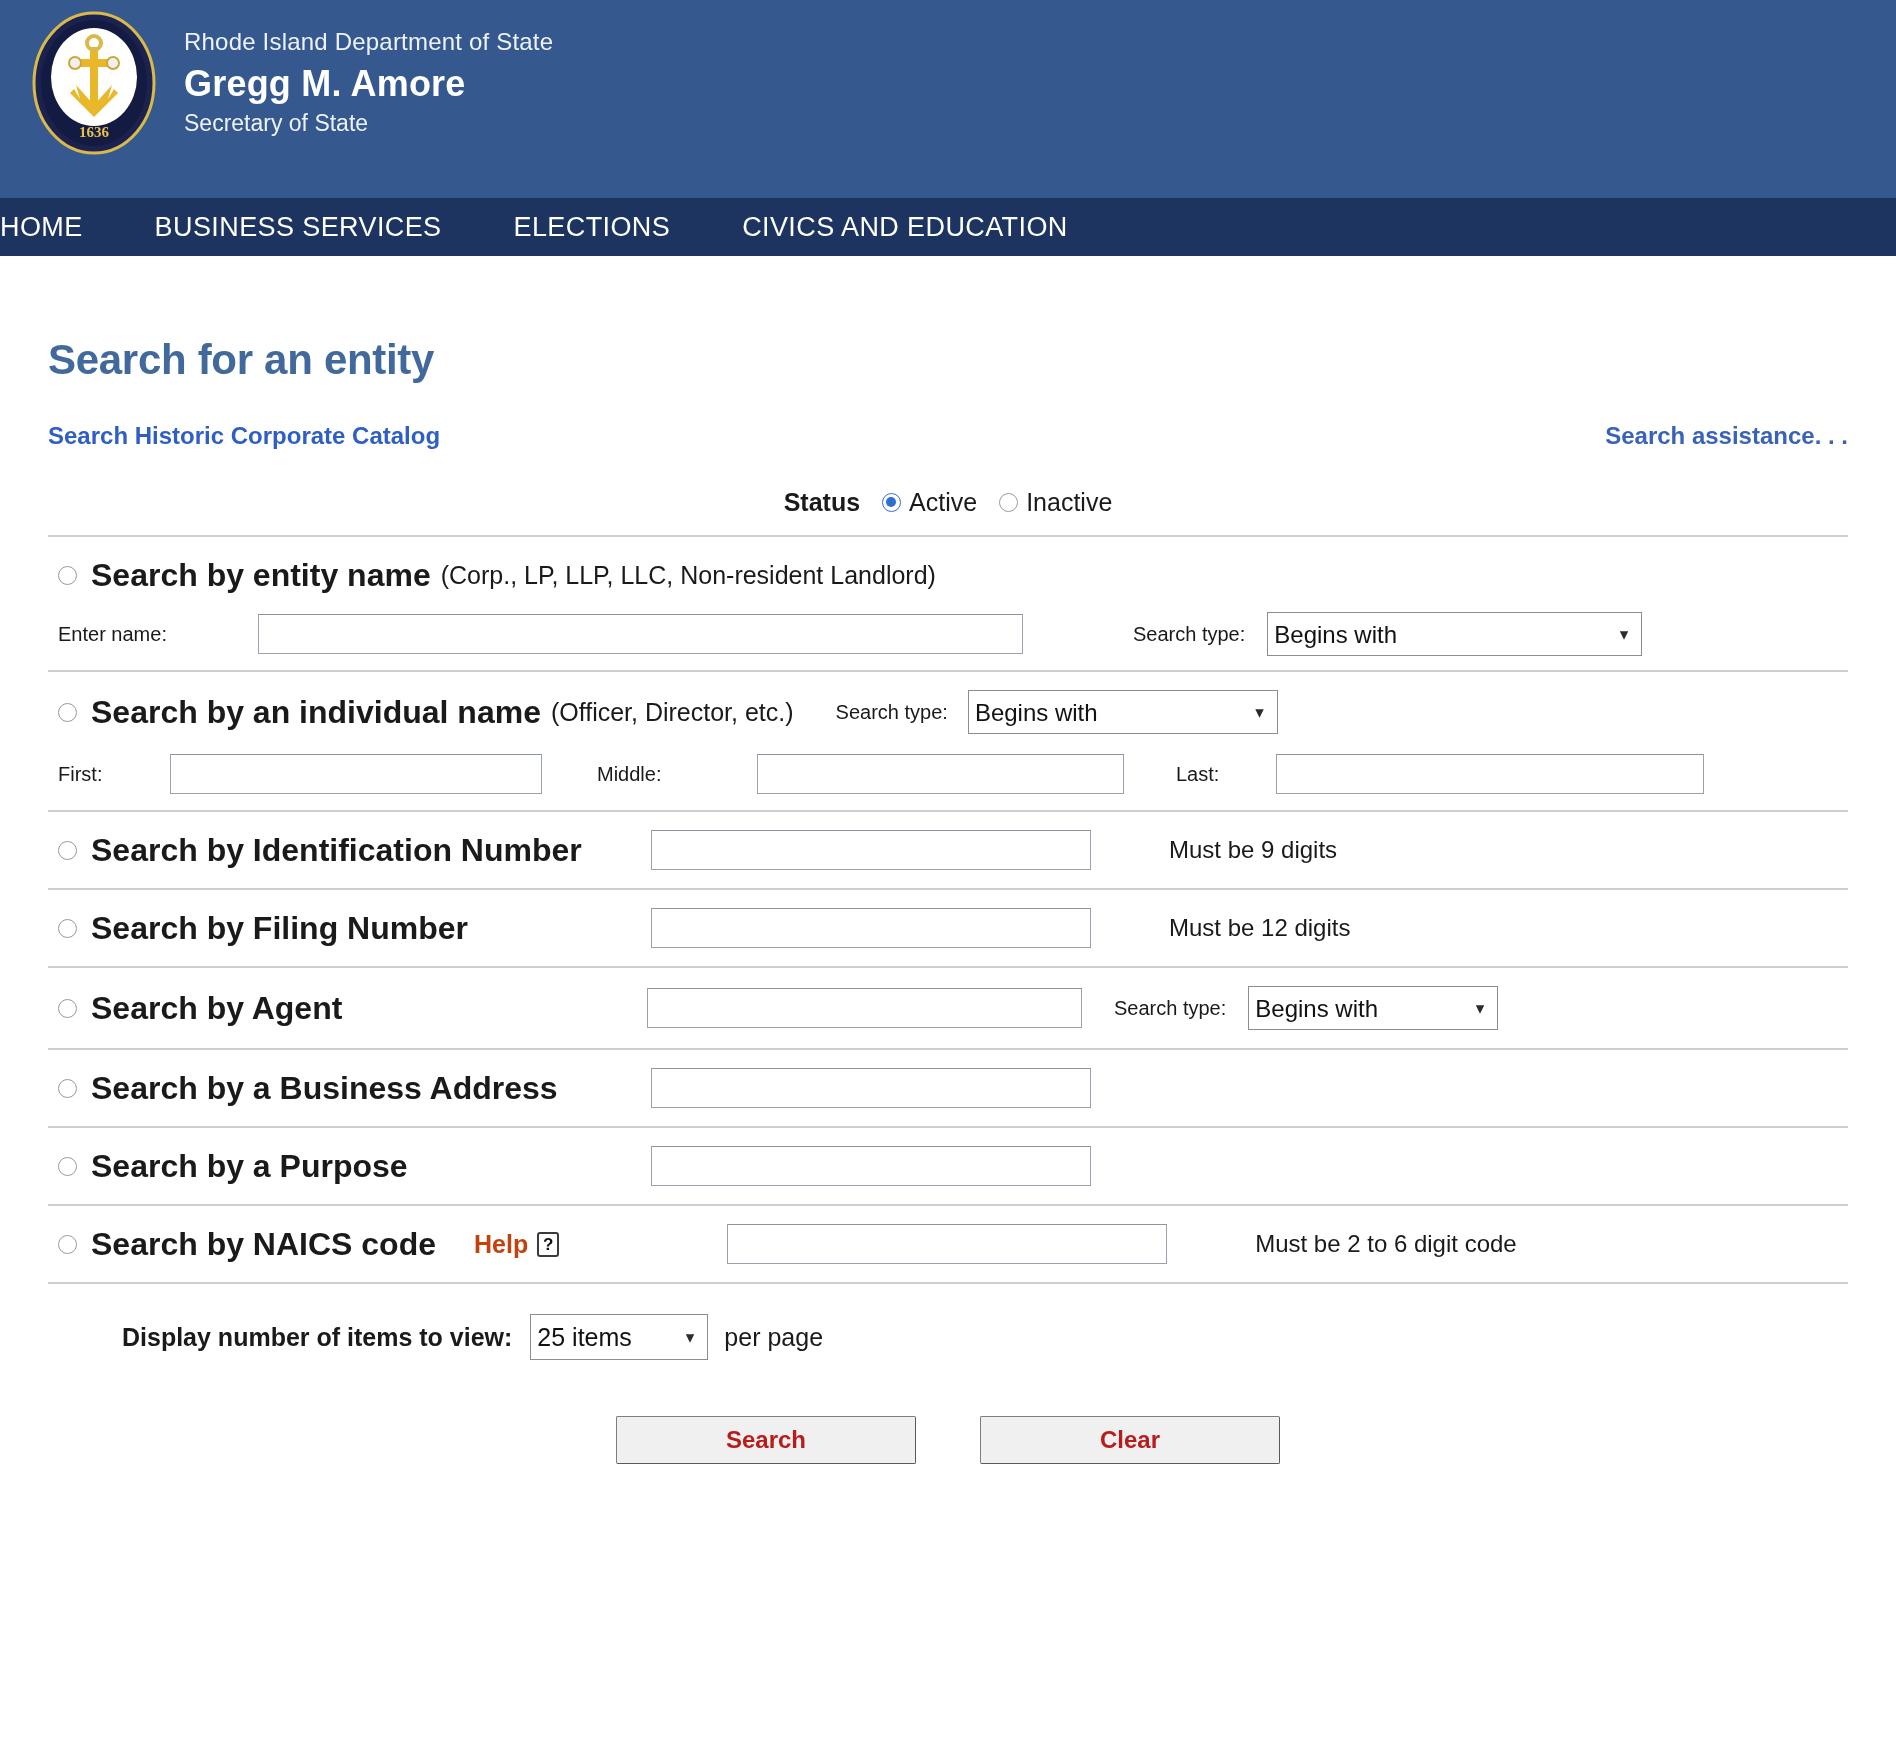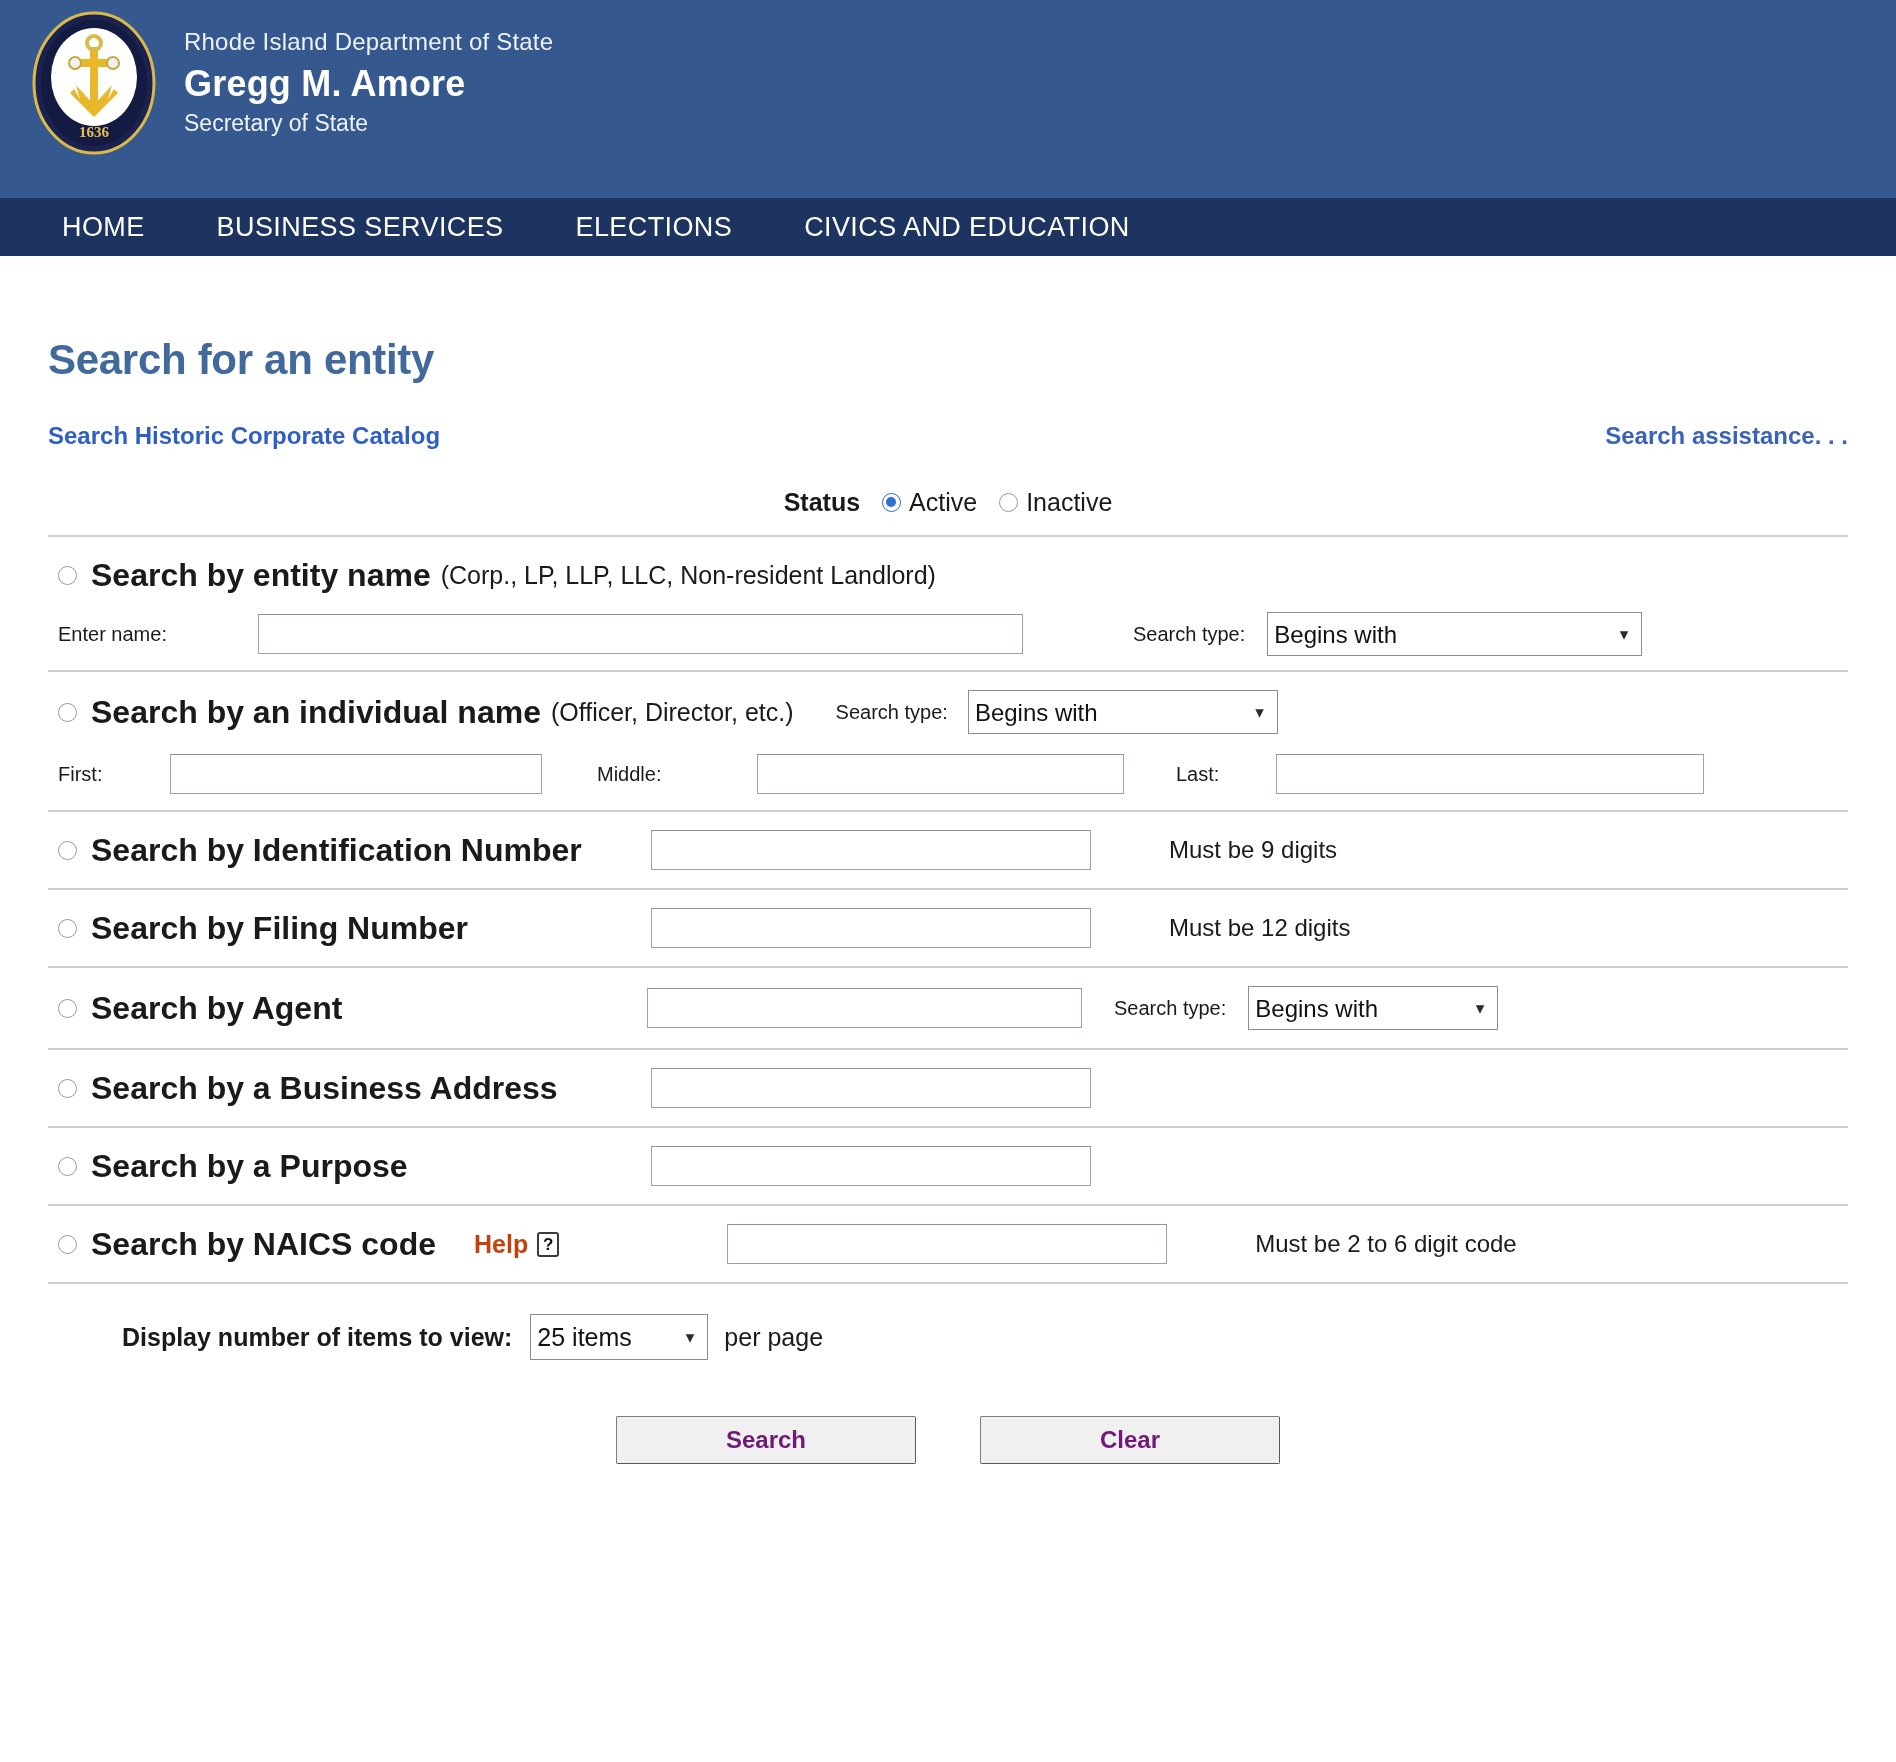--- a/index.html
+++ b/index.html
@@ -57,21 +57,20 @@
     margin-top: 1px;
     color: #eef2f7;
   }
 
   
   .main-nav {
     height: 58px;
     background: #1d3461;
     display: flex;
     align-items: center;
-    padding-left: 62px;
     box-sizing: border-box;
   }
   .nav-item {
     color: #ffffff;
     font-size: 27px;
     letter-spacing: .4px;
     margin-right: 72px;
     white-space: nowrap;
     cursor: pointer;
     text-decoration: none;
@@ -279,21 +278,21 @@
     margin-top: 56px;
     gap: 64px;
   }
   .btn {
     width: 300px;
     height: 48px;
     background: #f0f0f0;
     border: 1px solid #7d7d7d;
     border-bottom-color: #5a5a5a;
     border-right-color: #5a5a5a;
-    color: #701a75;
+    color: #b91c1c;
     font-weight: bold;
     font-size: 24px;
     font-family: "Liberation Sans", sans-serif;
     cursor: pointer;
     border-radius: 2px;
   }
 </style>
 </head>
 <body>
 

